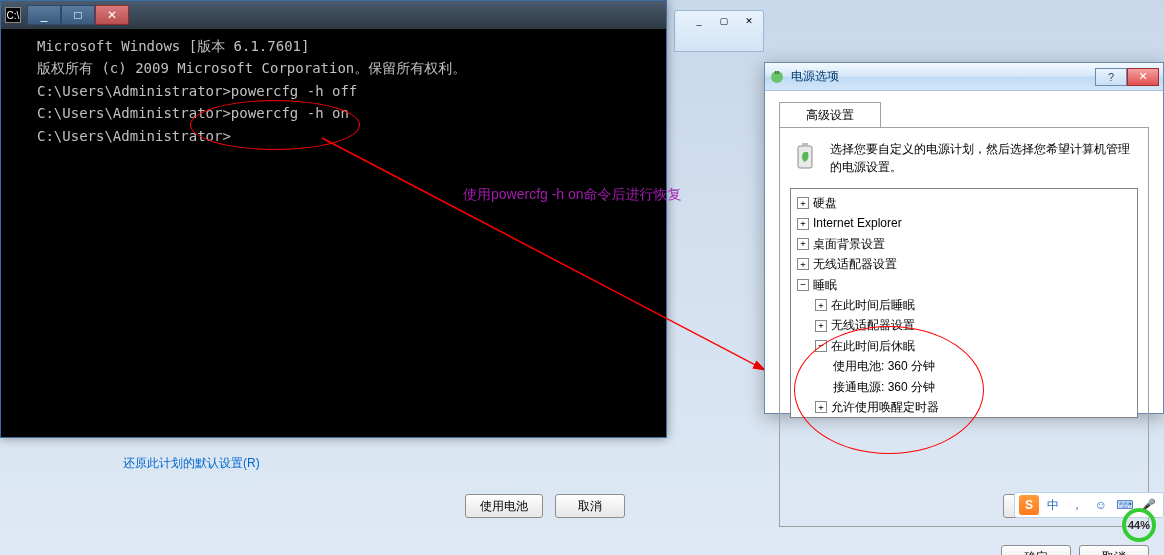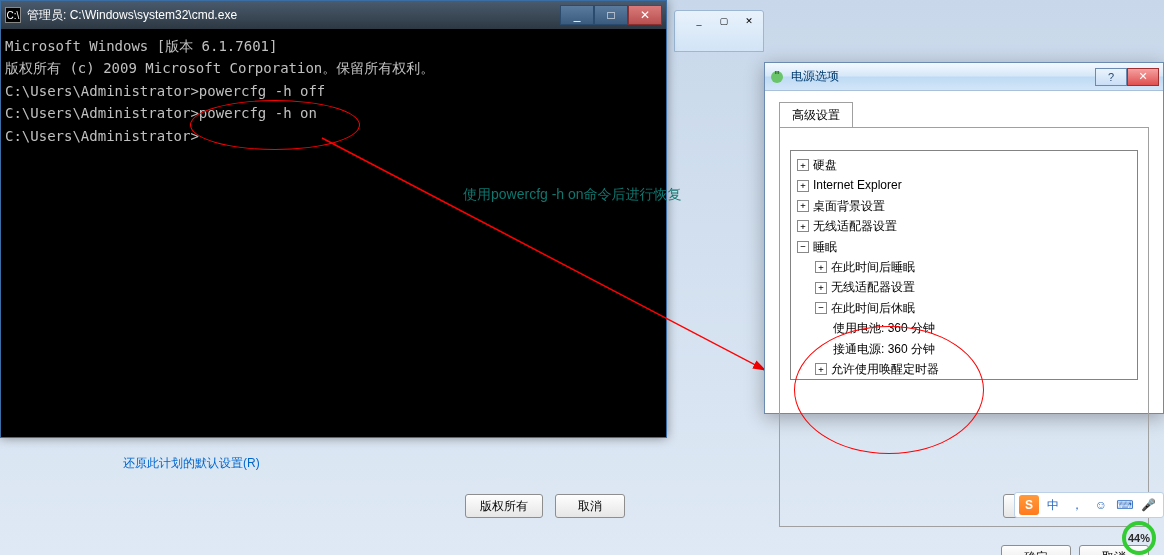--- a/index.html
+++ b/index.html
@@ -30,27 +30,28 @@
 .cmd-titlebar .t-text { flex:1;white-space:nowrap;overflow:hidden;}
 .cmd-btns { display:flex;gap:0;}
 .cmd-btn { width:34px;height:20px;display:flex;align-items:center;justify-content:center;font-family:Arial;font-size:12px;color:#fff;cursor:pointer;}
 .cmd-btn.min,.cmd-btn.max{background:linear-gradient(#5a7a9e,#3a5a7e);border:1px solid #2a4a6e;}
 .cmd-btn.close{background:linear-gradient(#d97a7a,#b95050);border:1px solid #8a3030;}
 .cmd-body {
   padding: 6px 4px;
   font-family: "SimSun", "NSimSun", Consolas, monospace;
   font-size: 14px; color:#c0c0c0; line-height: 1.6;
   white-space: pre;
+  margin-left: 32px;
 }
 .cmd-body .line{display:block;}
 
 
 .annotation-text{
   position:absolute; left:463px; top:186px;
-  color:#0f766e; font-size:14px; font-family:"SimSun",sans-serif;
+  color:#a21caf; font-size:14px; font-family:"SimSun",sans-serif;
 }
 .annotation-circle{
   position:absolute; left:190px; top:100px;
   width:170px;height:50px;border:1px solid #f00;border-radius:50%;
   pointer-events:none;
 }
 svg.arrow{position:absolute;left:0;top:0;pointer-events:none;}
 
 
 .back-win{
@@ -82,21 +83,21 @@
 .pd-titlebar{
   height:28px;background:linear-gradient(#f3f9ff,#d6e7f8 48%,#bedaf4 52%,#d3e6f8);
   display:flex;align-items:center;padding:0 4px;border-bottom:1px solid #a9c0da;
 }
 .pd-titlebar .pd-icon{width:16px;height:16px;margin-right:6px;}
 .pd-titlebar .pd-text{flex:1;color:#003a6d;font-size:12px;}
 .pd-tbtns{display:flex;margin-left:auto;}
 .pd-tbtn{width:32px;height:18px;display:flex;align-items:center;justify-content:center;font-size:11px;font-family:Arial;color:#2a4a6e;border:1px solid #6b8aaf;background:linear-gradient(#eaf3fc,#c9def5);}
 .pd-tbtn.close{background:linear-gradient(#f5a0a0,#e05050);color:#fff;border-color:#a03030;}
 .pd-body{padding:10px 14px;}
-.tab{display:inline-block;padding:4px 12px;border:1px solid #a0a0a0;border-bottom:none;background:#fff;font-size:12px;position:relative;top:1px;}
+.tab{display:inline-block;padding:4px 26px;border:1px solid #a0a0a0;border-bottom:none;background:#fff;font-size:12px;position:relative;top:1px;}
 .tab-panel{border:1px solid #a0a0a0;padding:12px 10px;height:400px;position:relative;}
 .intro{display:flex;gap:8px;margin-bottom:12px;}
 .intro-icon{width:32px;height:32px;flex-shrink:0;}
 .intro-text{font-size:12px;line-height:1.5;}
 .plan-select{width:100%;height:22px;border:1px solid #7a9cc6;font-size:12px;padding:0 4px;background:linear-gradient(#fff,#eef);}
 .plan-select .arrow{float:right;}
 .tree{
   margin-top:10px;border:1px solid #838383;
   height:230px;overflow:auto;padding:4px 2px;font-size:12px;line-height:1.7;
   background:#fff;
@@ -121,40 +122,39 @@
   position:absolute;right:0;top:492px;
   display:flex;align-items:center;background:#fff;border:1px solid #bcd0e6;
   border-radius:3px;height:26px;padding:0 4px;gap:4px;
 }
 .ime-icon{width:20px;height:20px;display:flex;align-items:center;justify-content:center;font-size:12px;}
 .sogou{background:linear-gradient(#ff9a3c,#ff7a1c);color:#fff;border-radius:3px;font-weight:bold;}
 .ime-txt{color:#2a6ac2;font-size:12px;}
 
 
 .tray{
-  position:absolute;right:0;bottom:0;height:30px;display:flex;align-items:center;gap:4px;padding:0 6px;
+  position:absolute;right:0;bottom:13px;height:30px;display:flex;align-items:center;gap:4px;padding:0 6px;
 }
 .battery{width:44px;height:30px;position:relative;}
 .battery .ring{width:34px;height:34px;border:4px solid #33cc33;border-radius:50%;position:absolute;right:2px;top:-4px;display:flex;align-items:center;justify-content:center;font-size:11px;font-weight:bold;color:#2a2a2a;}
 </style>
 </head>
 <body>
 
 <div class="back-win">
   <div class="btns">
     <div class="btn">_</div>
     <div class="btn">▢</div>
     <div class="btn">✕</div>
   </div>
 </div>
 
 <div class="cmd-window">
   <div class="cmd-titlebar">
     <span class="t-icon">C:\</span>
-    <span class="t-text">管理员: C:\Windows\system32\cmd.exe</span>
     <div class="cmd-btns">
       <div class="cmd-btn min">_</div>
       <div class="cmd-btn max">□</div>
       <div class="cmd-btn close">✕</div>
     </div>
   </div>
   <div class="cmd-body"><span class="line">Microsoft Windows [版本 6.1.7601]</span><span class="line">版权所有 (c) 2009 Microsoft Corporation。保留所有权利。</span><span class="line"></span><span class="line">C:\Users\Administrator&gt;powercfg -h off</span><span class="line"></span><span class="line">C:\Users\Administrator&gt;powercfg -h on</span><span class="line"></span><span class="line">C:\Users\Administrator&gt;</span></div>
 </div>
 
 <div class="annotation-circle"></div>
@@ -163,40 +163,48 @@
   <defs>
       <marker id="ah" markerWidth="10" markerHeight="10" refX="8" refY="3" orient="auto">
         <path d="M0,0 L0,6 L9,3 z" fill="#f00"></path>
       </marker>
     </defs>
   <line x1="322" y1="138" x2="765" y2="370" stroke="#f00" stroke-width="1.5" marker-end="url(#ah)"></line>
 </svg>
 
 <span class="restore-link">还原此计划的默认设置(R)</span>
 <div class="bottom-buttons">
-  <div class="win-btn">版权所有</div>
+  <div class="win-btn">使用电池</div>
   <div class="win-btn">取消</div>
 </div>
 
 <div class="power-dialog">
   <div class="pd-titlebar">
     <svg class="pd-icon" viewBox="0 0 16 16">
         <circle cx="8" cy="8" r="6" fill="#6ac46a"></circle>
         <rect x="6" y="2" width="1.5" height="3" fill="#3a7a3a"></rect>
         <rect x="8.5" y="2" width="1.5" height="3" fill="#3a7a3a"></rect>
       </svg>
     <span class="pd-text">电源选项</span>
     <div class="pd-tbtns">
       <div class="pd-tbtn">?</div>
       <div class="pd-tbtn close">✕</div>
     </div>
   </div>
   <div class="pd-body">
     <div class="tab">高级设置</div>
     <div class="tab-panel">
+      <div class="intro">
+        <svg class="intro-icon" viewBox="0 0 32 32">
+          <rect x="8" y="6" width="14" height="22" rx="2" fill="#eaeaea" stroke="#8a8a8a"></rect>
+          <rect x="12" y="3" width="6" height="4" fill="#bdbdbd"></rect>
+          <path d="M14 12 Q10 16 14 22 Q20 20 18 12 Z" fill="#5ab85a"></path>
+        </svg>
+        <div class="intro-text">选择您要自定义的电源计划，然后选择您希望计算机管理的电源设置。</div>
+      </div>
       <div class="tree">
         <div class="tree-row l1">
             <span class="tree-toggle">+</span>
             <span>硬盘</span>
           </div>
         <div class="tree-row l1">
             <span class="tree-toggle">+</span>
             <span>Internet Explorer</span>
           </div>
         <div class="tree-row l1">

